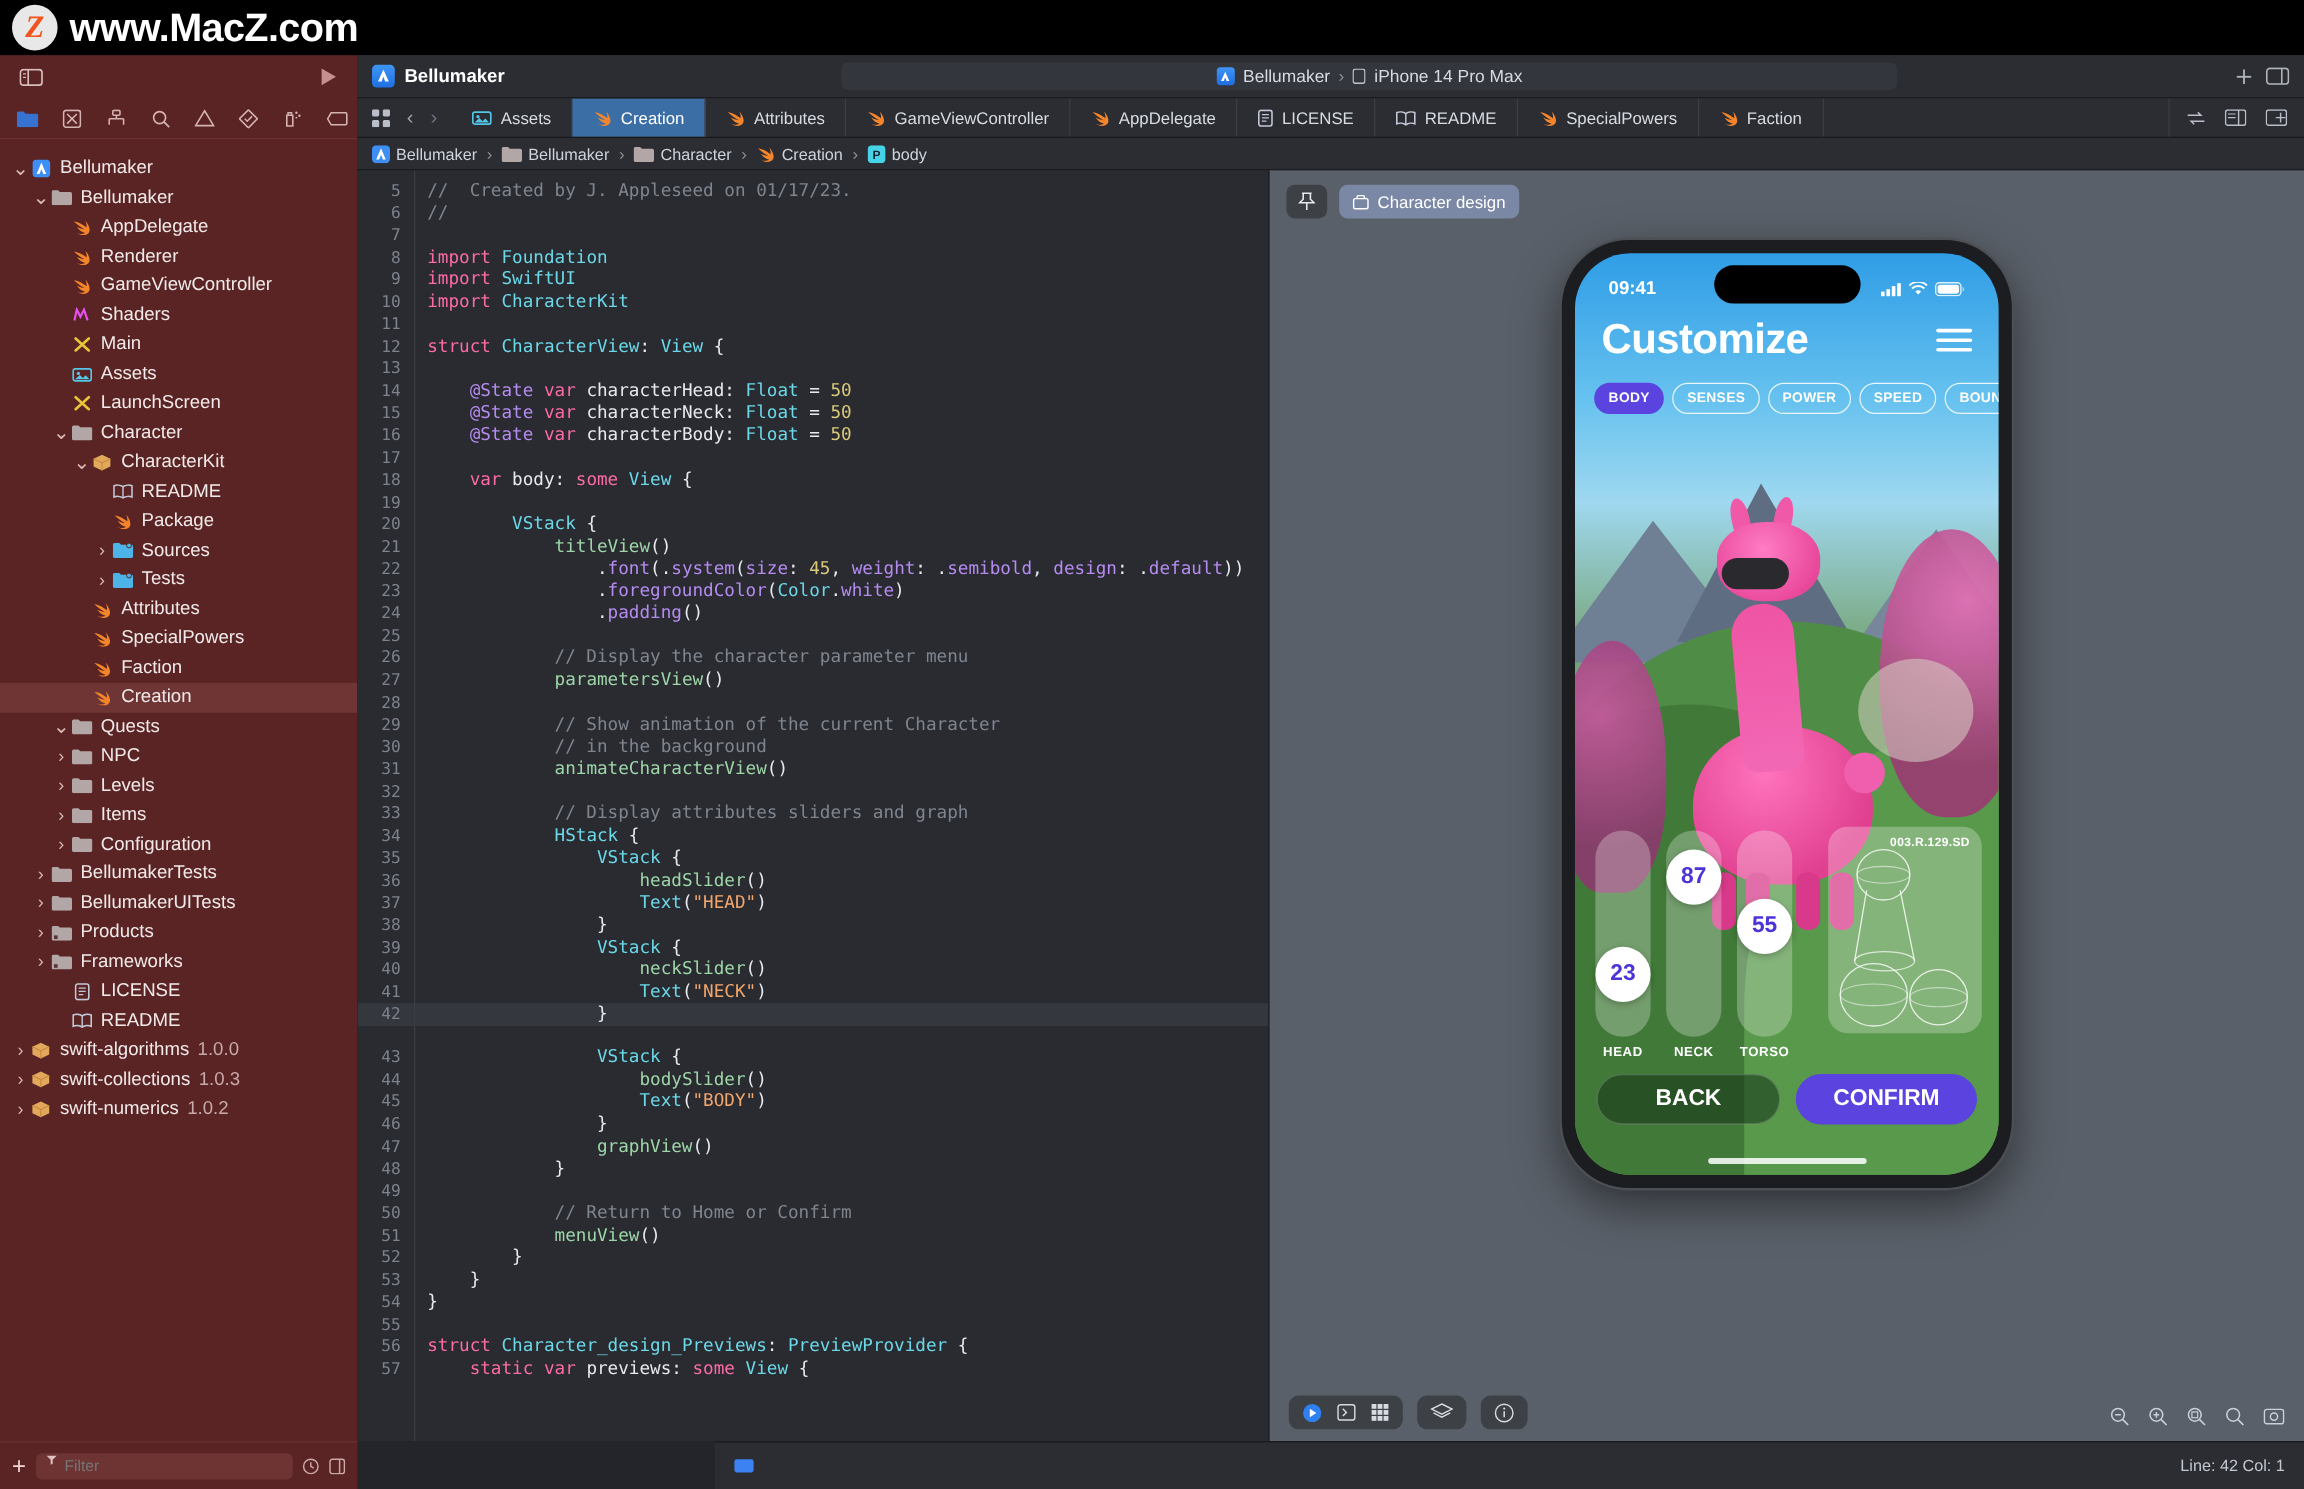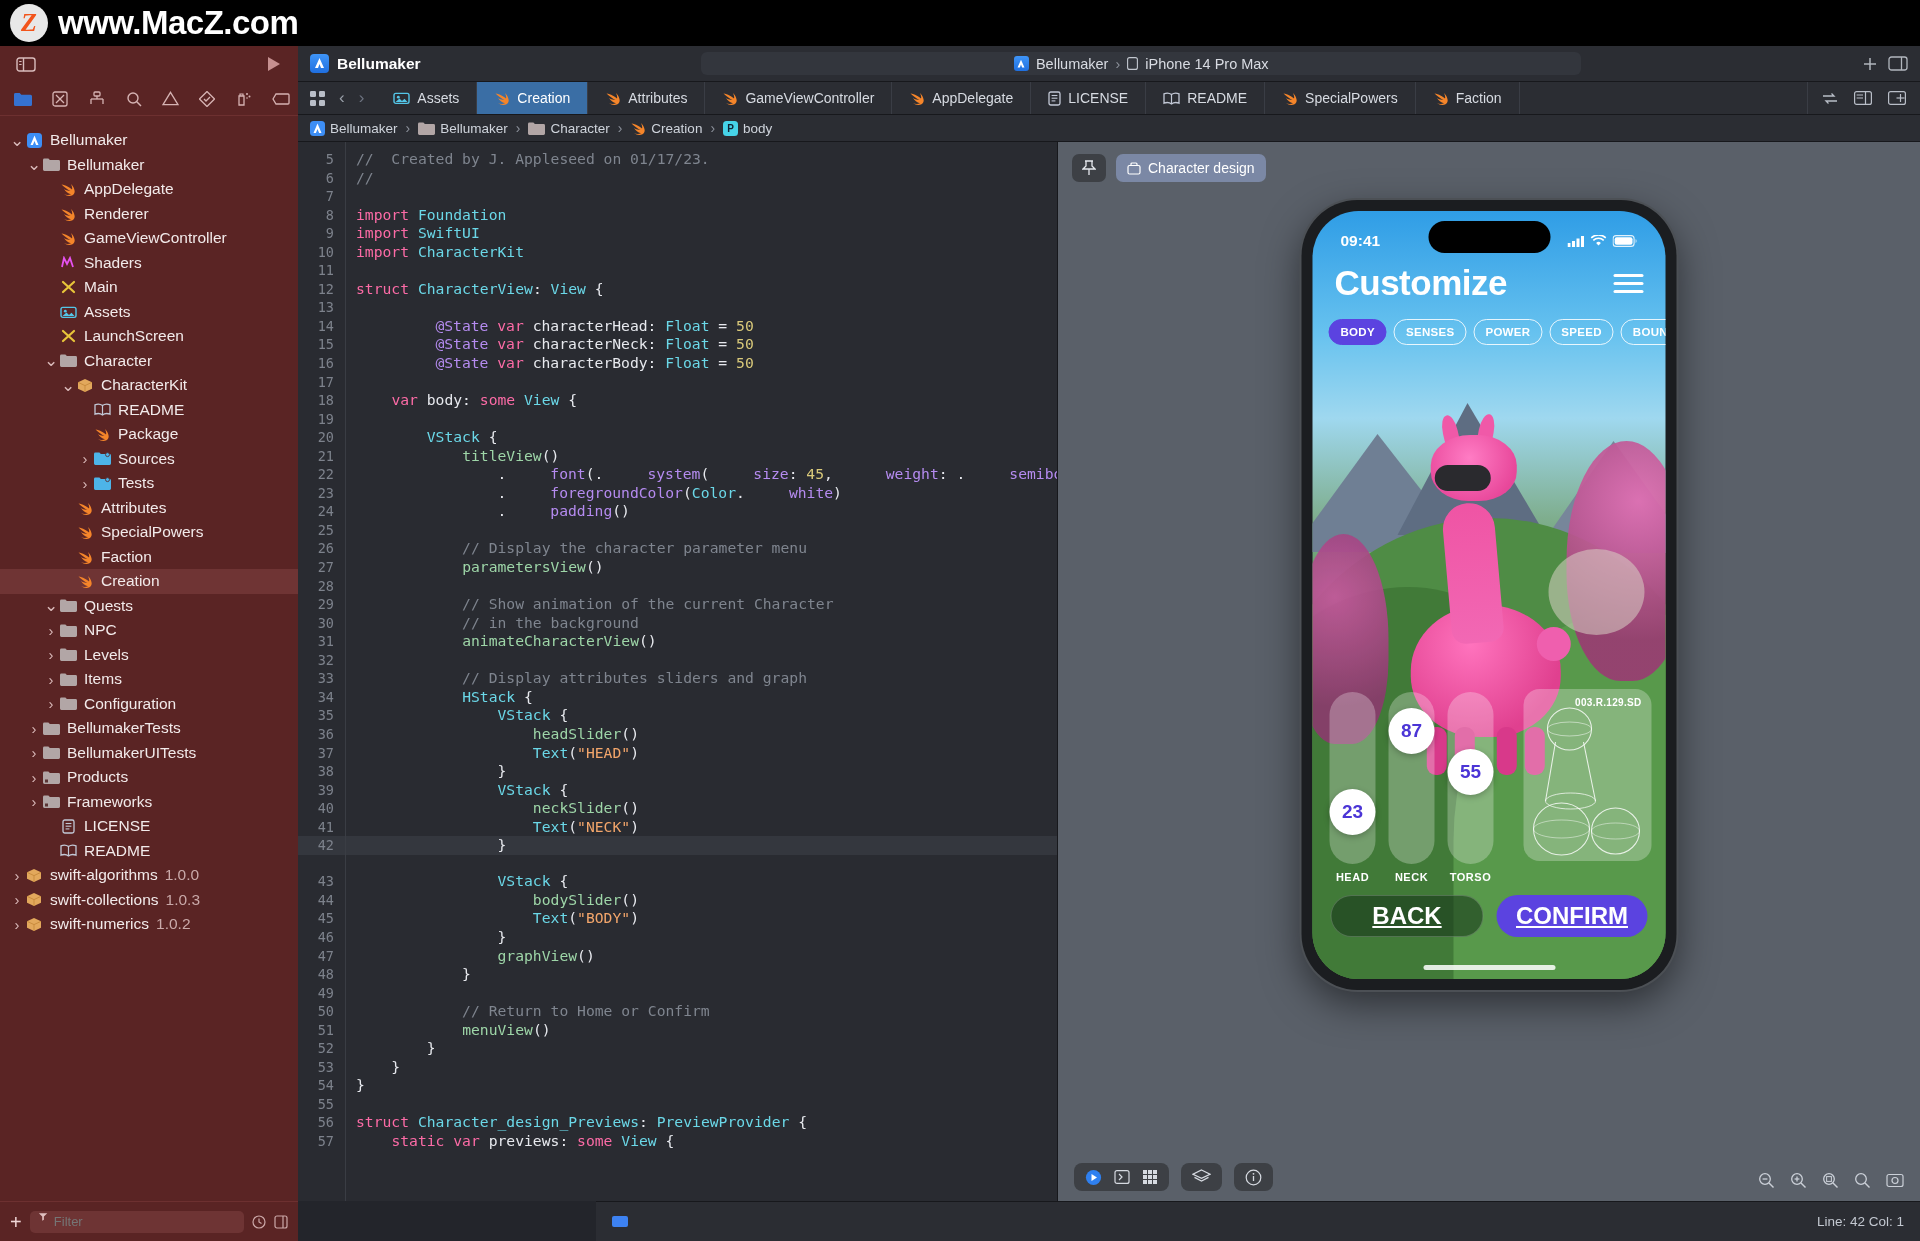--- a/index.html
+++ b/index.html
@@ -55,21 +55,21 @@
 
   
   .split { position:absolute; top:96px; left:0; right:0; bottom:40px; display:flex; }
   .editor { width:760px; background:#292b31; position:relative; overflow:hidden; border-right:1px solid #17181c; }
   .gutterline { position:absolute; left:47px; top:0; bottom:0; width:1px; background:#3a3d44; }
   pre.code { font-family:"DejaVu Sans Mono","Liberation Mono",monospace; font-size:14.7px; line-height:17.55px; color:#e7e9ee; padding-top:8px; white-space:pre; }
   .ln { display:inline-block; width:36px; text-align:right; color:#7d828c; margin-right:22px; font-size:13.5px; }
   .cur { background:#34373e; display:block; }
   .k { color:#fc6ba6; }     
   .t { color:#6bd8e8; }     
-  .f { color:#b58bf0;margin-left:44px; }     
+  .f { color:#b58bf0; }     
   .n { color:#d9c97a; }     
   .c { color:#7f858f; }     
   .s { color:#f3a66b; }     
   .g { color:#9ed6a8; }
 
   .preview { flex:1; background:#5a6069; position:relative; }
   .pvtop { position:absolute; top:12px; left:14px; display:flex; align-items:center; gap:10px; }
   .pinbtn { width:34px; height:28px; background:#3d4045; border-radius:7px; display:flex; align-items:center; justify-content:center; }
   .desbtn { height:28px; background:#7b88a5; border-radius:7px; display:flex; align-items:center; gap:7px; padding:0 11px; color:#fff; font-size:14px; }
 
@@ -112,21 +112,21 @@
 
   .sliders { position:absolute; bottom:96px; left:16px; display:flex; gap:11px; align-items:flex-end; }
   .slcol { display:flex; flex-direction:column; align-items:center; width:48px; }
   .sltrack { width:46px; height:172px; border-radius:24px; background:rgba(255,255,255,.27); position:relative; }
   .knob { position:absolute; left:50%; transform:translateX(-50%); width:46px; height:46px; border-radius:50%; background:#fff; display:flex; align-items:center; justify-content:center; color:#4b35d6; font-weight:bold; font-size:19px; box-shadow:0 2px 6px rgba(0,0,0,.25); }
   .sllabel { color:#fff; font-size:11px; font-weight:bold; margin-top:7px; letter-spacing:.5px; }
   .graph { position:absolute; right:14px; bottom:118px; width:128px; height:172px; border-radius:16px; background:rgba(255,255,255,.27); }
   .graph .code { position:absolute; top:8px; right:10px; color:#fff; font-size:10px; font-weight:bold; letter-spacing:.3px; }
   .wire { position:absolute; inset:0; }
   .btns { position:absolute; bottom:42px; left:18px; right:18px; display:flex; gap:13px; }
-  .btn { flex:1; height:42px; border-radius:21px; display:flex; align-items:center; justify-content:center; font-size:24px; font-weight:bold; color:#fff;text-decoration:underline; }
+  .btn { flex:1; height:42px; border-radius:21px; display:flex; align-items:center; justify-content:center; font-size:19px; font-weight:bold; color:#fff; }
   .btn.back { background:rgba(20,50,24,.55); border:1px solid rgba(255,255,255,.2); }
   .btn.confirm { background:#5b43e0; }
   .homebar { position:absolute; bottom:9px; left:50%; transform:translateX(-50%); width:132px; height:5px; border-radius:3px; background:rgba(255,255,255,.85); }
 
   .pvbottomL { position:absolute; left:16px; bottom:10px; display:flex; align-items:center; gap:12px; }
   .ctlgrp { background:#3d4045; border-radius:8px; height:28px; display:flex; align-items:center; gap:12px; padding:0 11px; }
   .pvbottomR { position:absolute; right:16px; bottom:12px; display:flex; align-items:center; gap:15px; color:#cbd0d8; }
 
   .statusbarbot { position:absolute; left:298px; right:0; bottom:0; height:40px; background:#2b2d33; border-top:1px solid #17181c; display:flex; align-items:center; justify-content:space-between; padding:0 16px; }
   .statusbarbot .lc { color:#c3c8d1; font-size:13.5px; }

